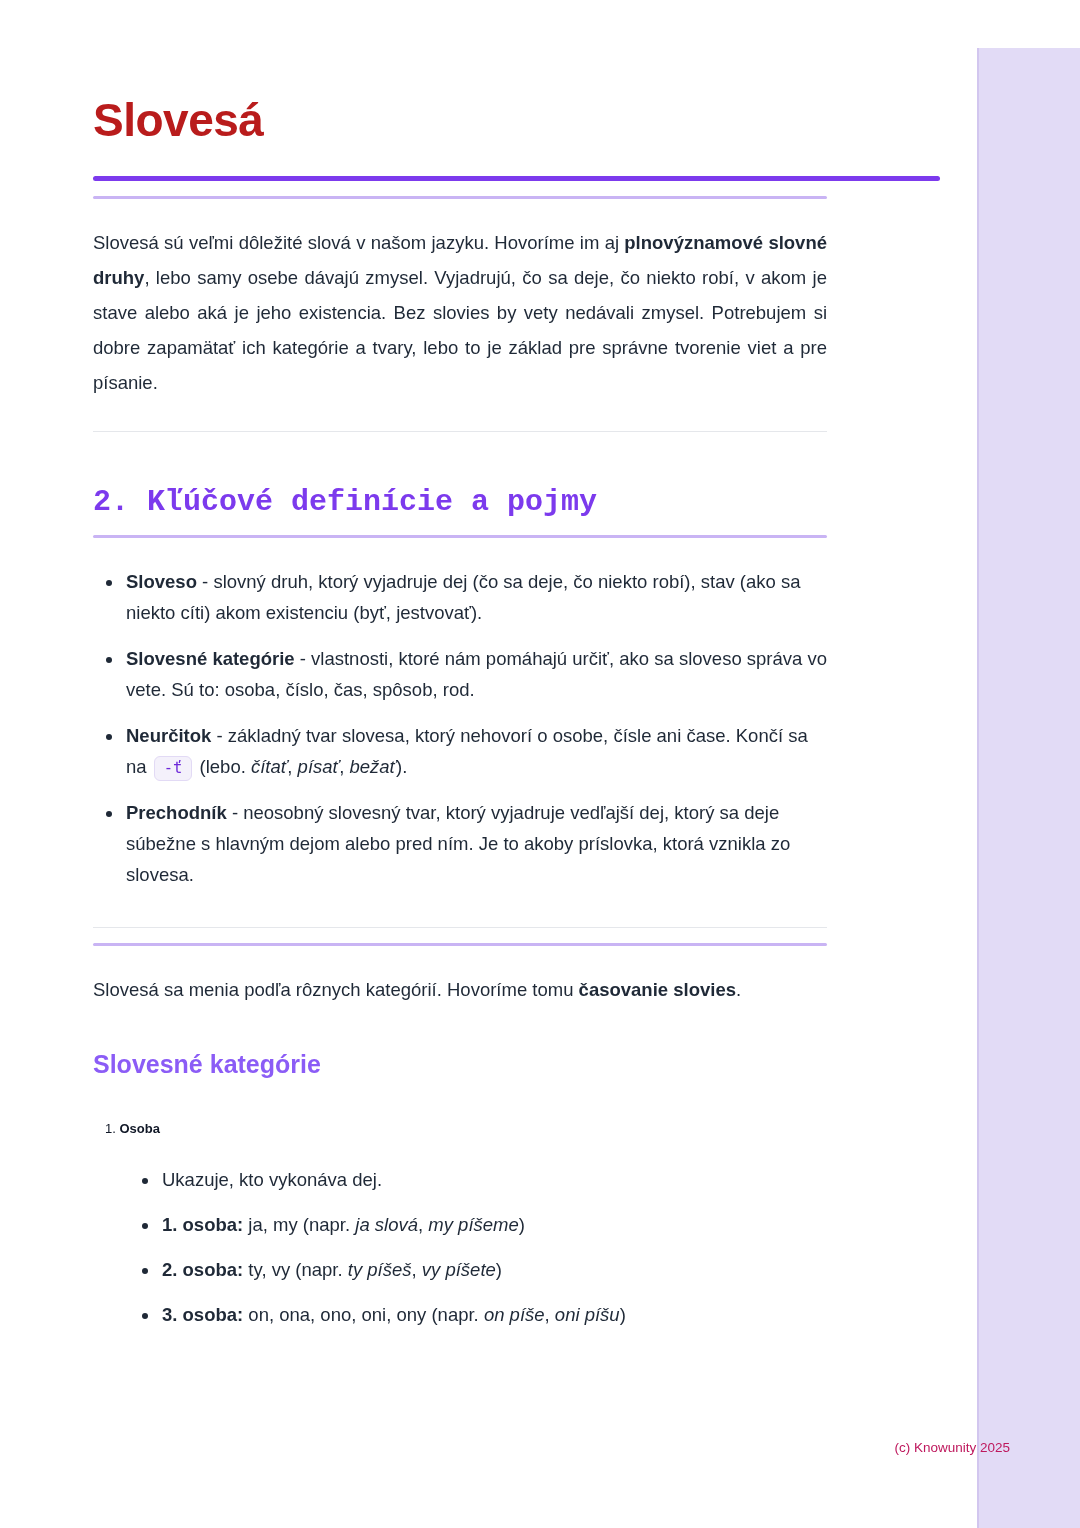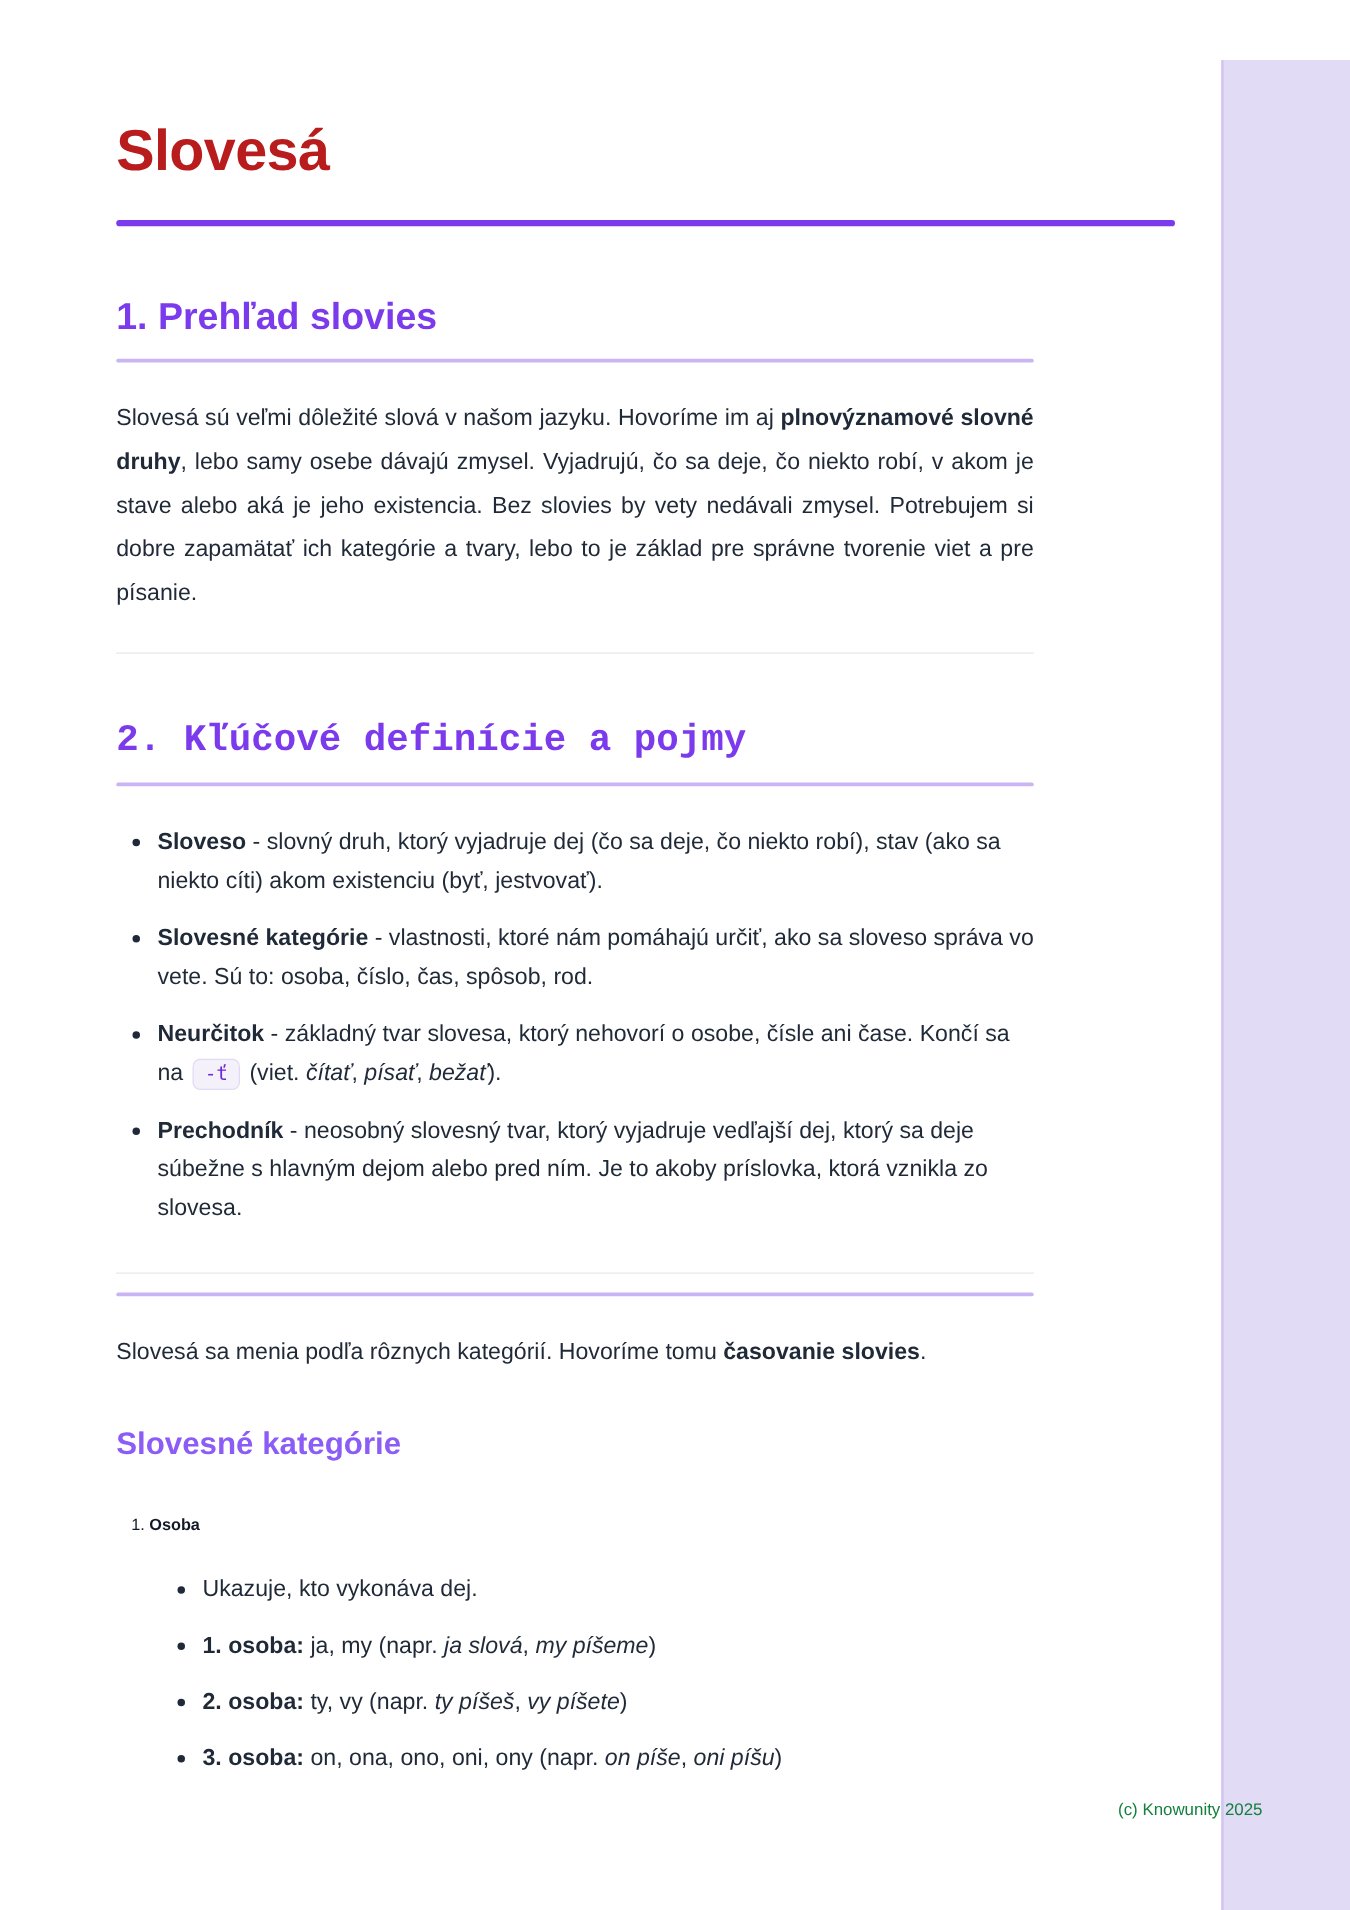--- a/index.html
+++ b/index.html
@@ -120,52 +120,51 @@
   }
   .bullet-list.nested > li {
     line-height: 30px;
     margin-bottom: 15px;
   }
   .footer-credit {
     position: absolute;
     top: 1440px;
     right: 70px;
     font-size: 13.5px;
-    color: #15803d;
+    color: #be185d;
     z-index: 2;
   }
   strong, .b { font-weight: 700; }
   em, .i { font-style: italic; }
 </style>
 </head>
 <body>
 
 <div class="page">
   <div class="side-strip"></div>
 
   <div class="content">
 
     <h1 class="page-title">Slovesá</h1>
     <div class="title-rule"></div>
 
     <section>
-      <h2 class="section-heading mt-first">1. Prehľad slovies</h2>
       <div class="heading-underline"></div>
       <p class="paragraph justify"><span>Slovesá sú veľmi dôležité slová v našom jazyku. Hovoríme im aj </span><span class="b">plnovýznamové slovné druhy</span><span>, lebo samy osebe dávajú zmysel. Vyjadrujú, čo sa deje, čo niekto robí, v akom je stave alebo aká je jeho existencia. Bez slovies by vety nedávali zmysel. Potrebujem si dobre zapamätať ich kategórie a tvary, lebo to je základ pre správne tvorenie viet a pre písanie.</span></p>
     </section>
 
     <div class="divider"></div>
 
     <section>
       <h2 class="section-heading mt-section">2. Kľúčové definície a pojmy</h2>
       <div class="heading-underline"></div>
       <ul class="bullet-list">
         <li><span class="b">Sloveso</span><span> - slovný druh, ktorý vyjadruje dej (čo sa deje, čo niekto robí), stav (ako sa niekto cíti) akom existenciu (byť, jestvovať).</span></li>
         <li><span class="b">Slovesné kategórie</span><span> - vlastnosti, ktoré nám pomáhajú určiť, ako sa sloveso správa vo vete. Sú to: osoba, číslo, čas, spôsob, rod.</span></li>
-        <li><span class="b">Neurčitok</span><span> - základný tvar slovesa, ktorý nehovorí o osobe, čísle ani čase. Končí sa na </span><code class="chip">-ť</code><span> (viet. </span><span class="i">čítať</span><span>, </span><span class="i">písať</span><span>, </span><span class="i">bežať</span><span>).</span></li>
+        <li><span class="b">Neurčitok</span><span> - základný tvar slovesa, ktorý nehovorí o osobe, čísle ani čase. Končí sa na </span><code class="chip">-ť</code><span> (lebo. </span><span class="i">čítať</span><span>, </span><span class="i">písať</span><span>, </span><span class="i">bežať</span><span>).</span></li>
         <li><span class="b">Prechodník</span><span> - neosobný slovesný tvar, ktorý vyjadruje vedľajší dej, ktorý sa deje súbežne s hlavným dejom alebo pred ním. Je to akoby príslovka, ktorá vznikla zo slovesa.</span></li>
       </ul>
     </section>
 
     <div class="divider" style="margin-top:37px;"></div>
 
     <section>
       <div class="heading-underline"></div>
       <p class="paragraph"><span>Slovesá sa menia podľa rôznych kategórií. Hovoríme tomu </span><span class="b">časovanie slovies</span><span>.</span></p>
 

